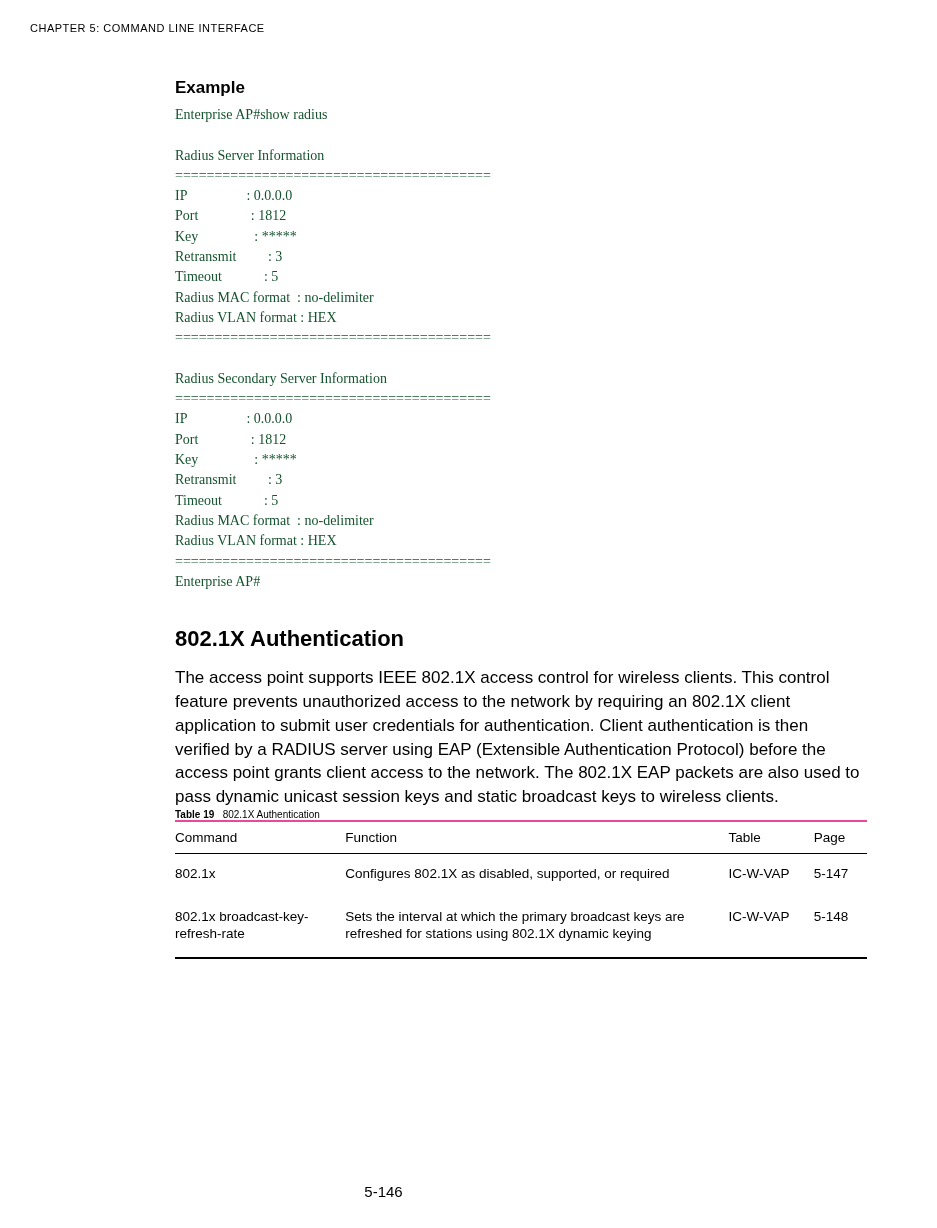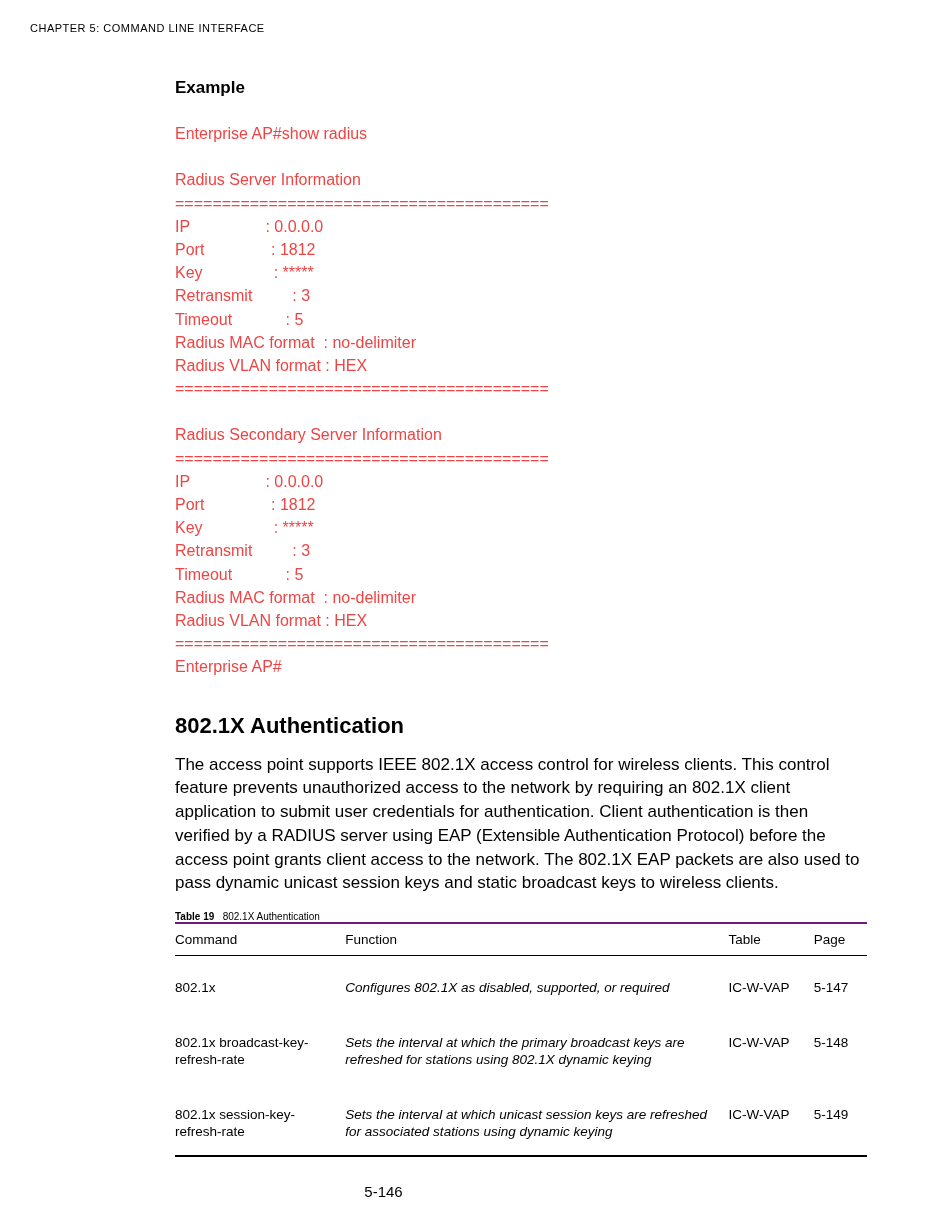--- a/index.html
+++ b/index.html
@@ -19,68 +19,67 @@
       color: #000;
     }
     .content {
       margin-left: 145px;
       margin-right: 10px;
       margin-top: 44px;
     }
     .example-heading {
       font-weight: bold;
       font-size: 17px;
-      margin-bottom: 24px;
+      margin-bottom: 7px;
     }
     .cli-block {
-      font-family: Liberation Sans, sans-serif;
-      font-size: 16px;
+      font-family: Liberation Serif, serif;
+      font-size: 14px;
       line-height: 1.45;
       white-space: pre;
-      color: #ef4444;
+      color: #14532d;
       margin-bottom: 34px;
     }
     .section-heading {
       font-weight: bold;
       font-size: 22px;
       margin-bottom: 14px;
     }
     .body-para {
       font-size: 17px;
       line-height: 1.4;
-      margin-bottom: 16px;
     }
     .table-caption {
       font-size: 10px;
     }
     .table-caption .tc-label { font-weight: bold; }
     table {
       width: 100%;
       border-collapse: collapse;
       font-size: 13.5px;
     }
     thead tr {
-      border-top: 2px solid #701a75;
+      border-top: 2px solid #ec4899;
       border-bottom: 1px solid #000;
     }
     th {
       text-align: left;
       font-weight: normal;
       padding: 8px 6px 8px 0;
     }
     tbody tr td {
-      padding: 24px 6px 14px 0;
+      padding: 12px 6px 14px 0;
       vertical-align: top;
       line-height: 1.25;
     }
     tbody tr:last-child {
       border-bottom: 2px solid #000;
     }
     td.cmd { width: 160px; }
-    td.func { width: 360px; font-style: italic; }
+    td.func { width: 360px; }
     td.mode { width: 80px; }
     td.pg { width: 50px; }
     .page-number {
       position: absolute;
       bottom: 28px;
       width: 767px;
       left: 0;
       text-align: center;
       font-size: 15px;
     }
@@ -142,24 +141,18 @@
         <td class="func">Configures 802.1X as disabled, supported, or required</td>
         <td class="mode">IC-W-VAP</td>
         <td class="pg">5-147</td>
       </tr>
       <tr>
         <td class="cmd">802.1x broadcast-key-refresh-rate</td>
         <td class="func">Sets the interval at which the primary broadcast keys are refreshed for stations using 802.1X dynamic keying</td>
         <td class="mode">IC-W-VAP</td>
         <td class="pg">5-148</td>
       </tr>
-      <tr>
-        <td class="cmd">802.1x session-key-refresh-rate</td>
-        <td class="func">Sets the interval at which unicast session keys are refreshed for associated stations using dynamic keying</td>
-        <td class="mode">IC-W-VAP</td>
-        <td class="pg">5-149</td>
-      </tr>
     </tbody>
   </table>
 
 </div>
 
 <div class="page-number">5-146</div>
 
 </body></html>

